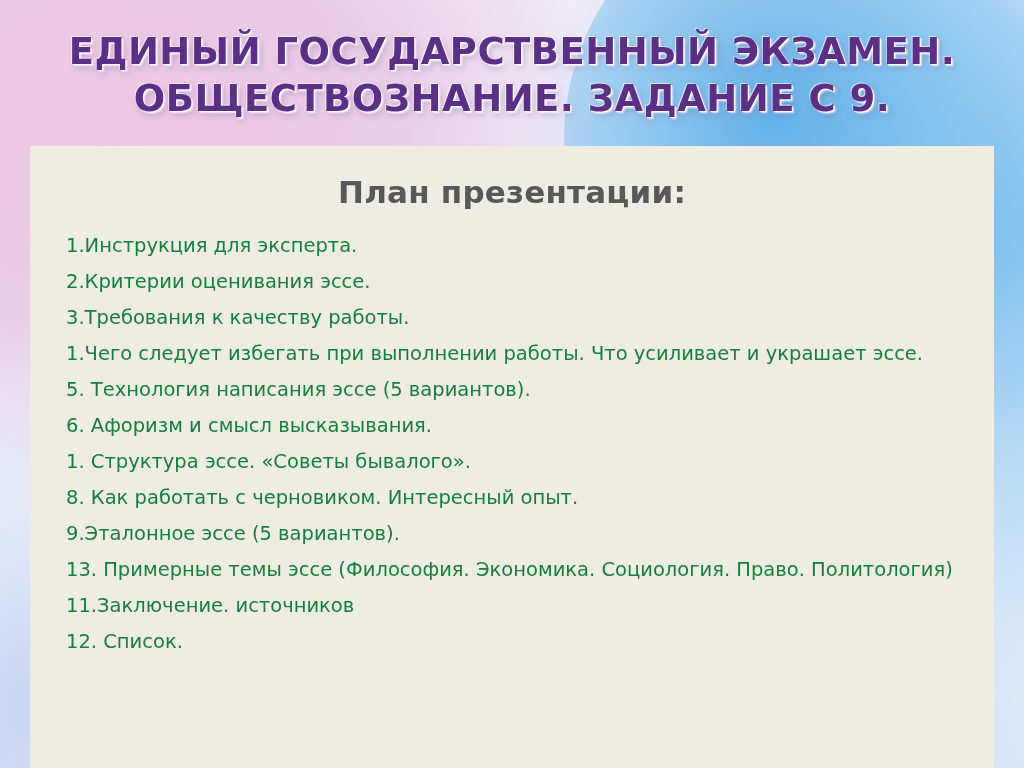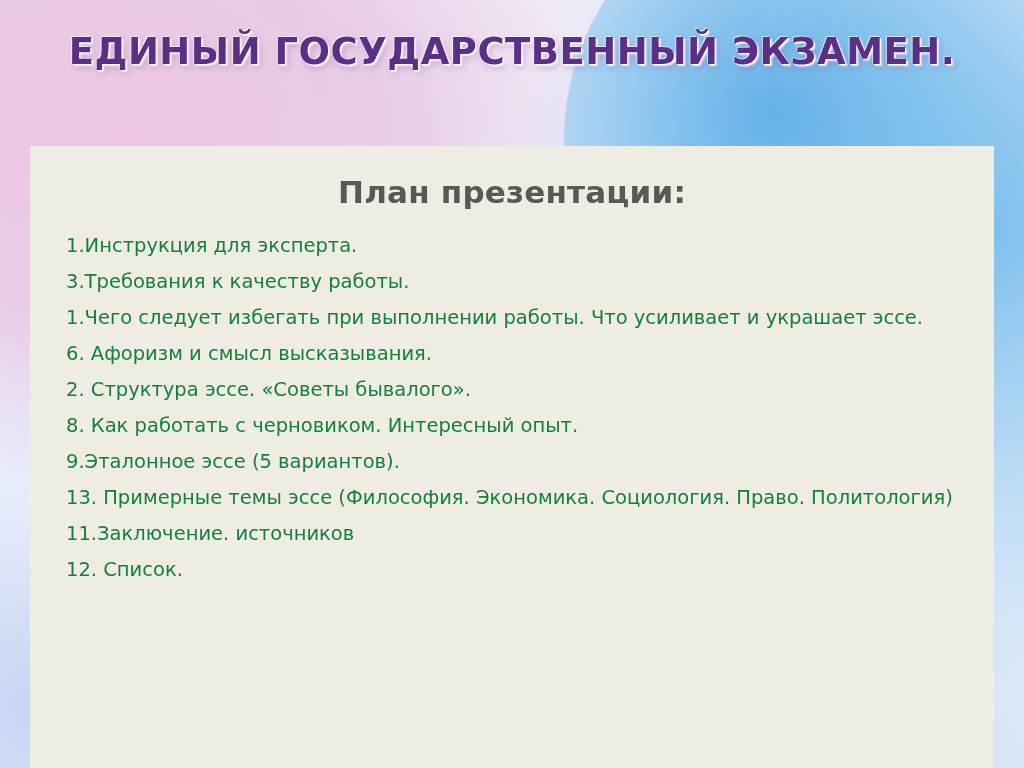--- a/index.html
+++ b/index.html
@@ -97,30 +97,33 @@
     white-space: nowrap;
   }
 </style>
 </head>
 <body>
 
 <div class="slide">
 
   <div class="title-block">
     <div class="title-line">Единый государственный экзамен.</div>
+    <div class="title-line">Обществознание. Задание С 9.</div>
   </div>
 
   <div class="content-card">
     <div class="plan-heading">План презентации:</div>
     <ul class="plan-list">
       <li class="plan-item">1.Инструкция для эксперта.</li>
+      <li class="plan-item">2.Критерии оценивания эссе.</li>
       <li class="plan-item">3.Требования к качеству работы.</li>
       <li class="plan-item">1.Чего следует избегать при выполнении работы. Что усиливает и украшает эссе.</li>
+      <li class="plan-item">5. Технология написания эссе (5 вариантов).</li>
       <li class="plan-item">6. Афоризм и смысл высказывания.</li>
-      <li class="plan-item">2. Структура эссе. «Советы бывалого».</li>
+      <li class="plan-item">1. Структура эссе. «Советы бывалого».</li>
       <li class="plan-item">8. Как работать с черновиком. Интересный опыт.</li>
       <li class="plan-item">9.Эталонное эссе (5 вариантов).</li>
       <li class="plan-item">13. Примерные темы эссе (Философия. Экономика. Социология. Право. Политология)</li>
       <li class="plan-item">11.Заключение. источников</li>
       <li class="plan-item">12. Список.</li>
     </ul>
   </div>
 
 </div>
 

